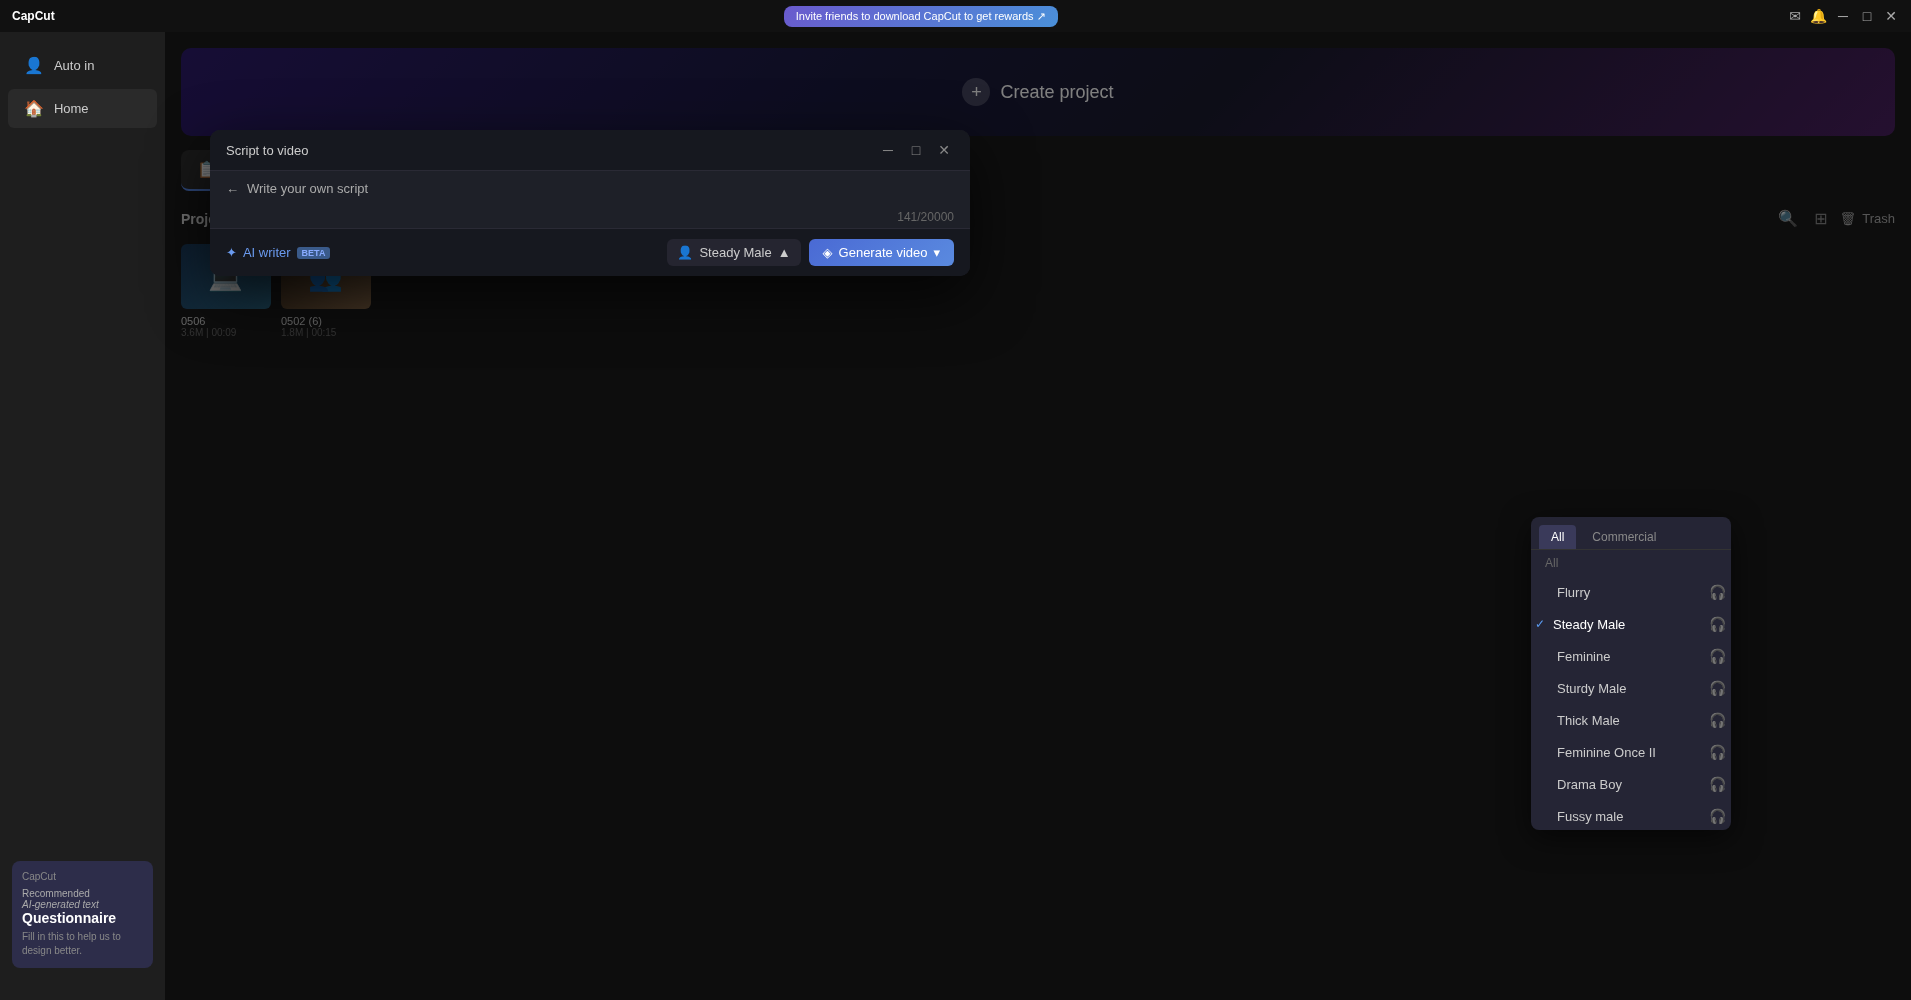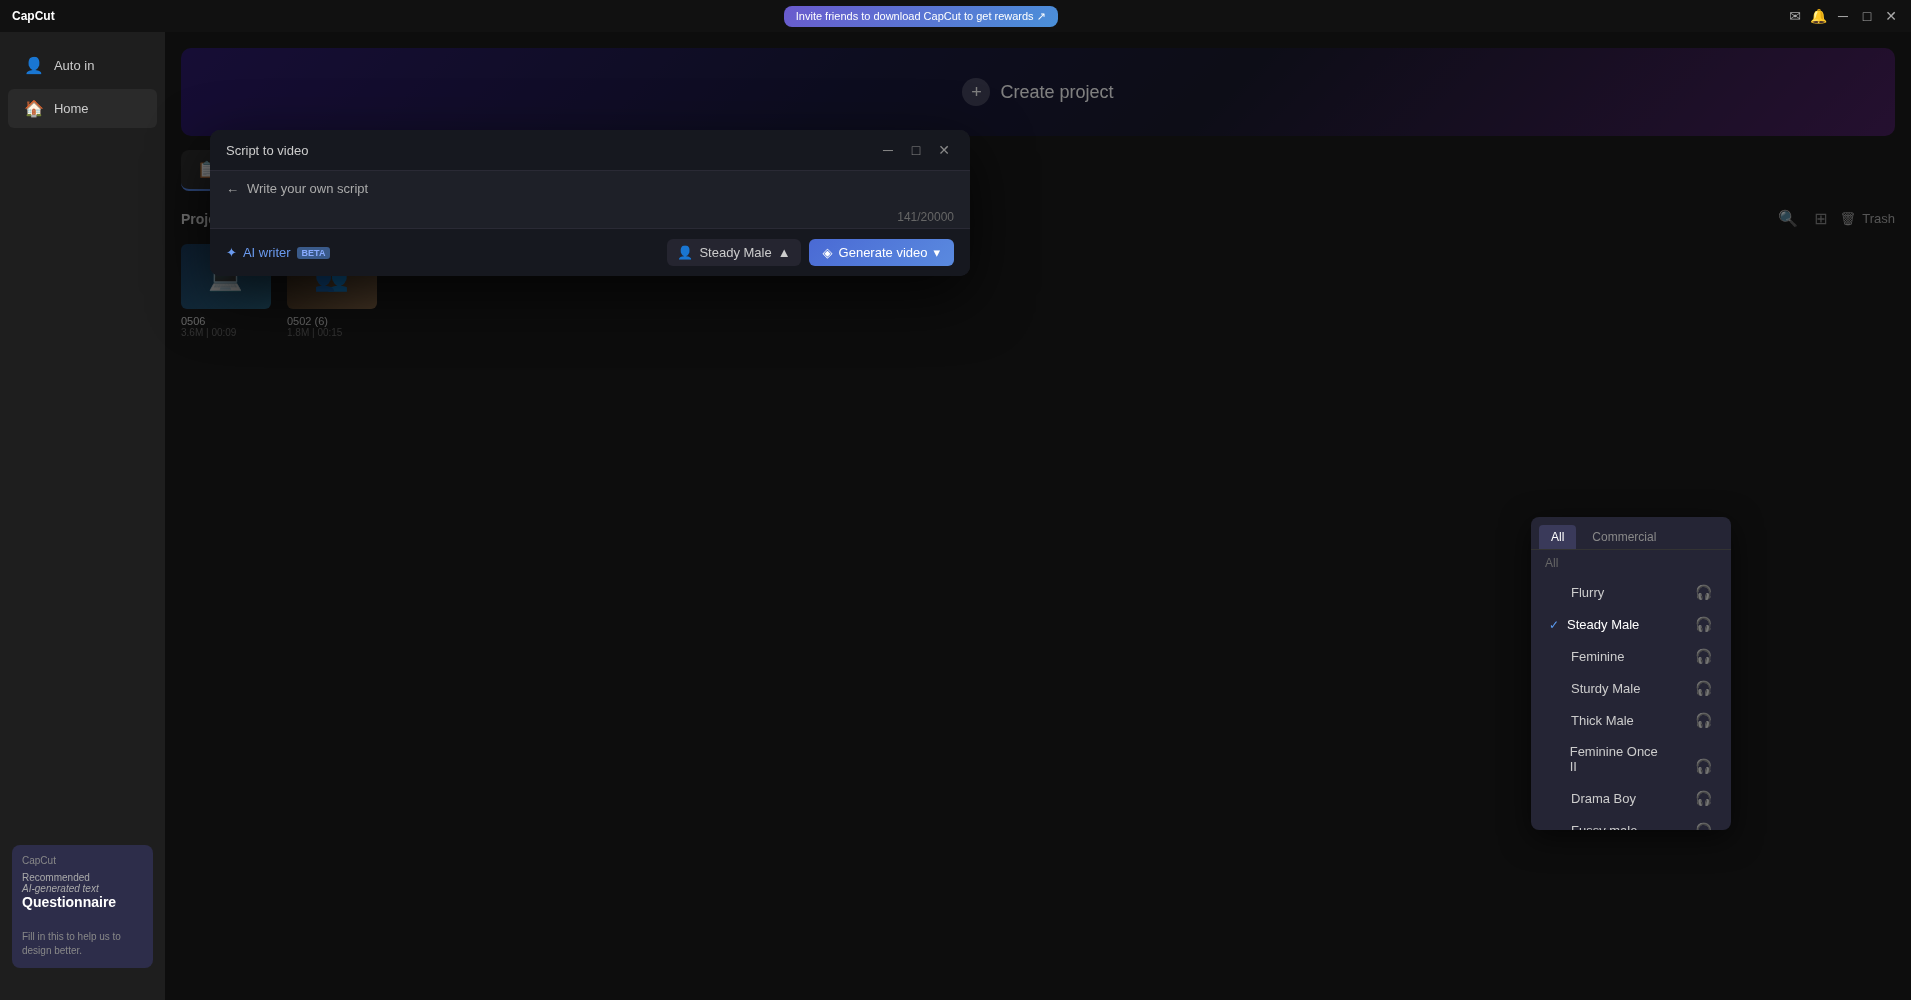--- a/index.html
+++ b/index.html
@@ -99,21 +99,21 @@
       cursor: pointer;
     }
     .questionnaire-header {
       display: flex;
       align-items: center;
       gap: 6px;
       margin-bottom: 6px;
     }
     .recommended-text { font-size: 10px; color: #aaa; }
     .ai-generated { font-size: 10px; color: #aaa; font-style: italic; }
-    .q-title { font-size: 14px; font-weight: bold; color: #fff; margin-bottom: 20px; }
+    .q-title { font-size: 14px; font-weight: bold; color: #fff; margin-bottom: 4px; }
     .q-desc { font-size: 10px; color: #888; line-height: 1.4; }
     .capcut-small-logo { font-size: 10px; color: #888; }
 
     
     .main-content {
       position: absolute;
       left: 165px;
       top: 32px;
       right: 0;
       bottom: 0;
@@ -211,21 +211,21 @@
       background: none;
       border: none;
       color: #aaa;
       cursor: pointer;
       font-size: 13px;
     }
 
     
     .projects-grid {
       display: flex;
-      gap: 16px;
+      gap: 10px;
       flex-wrap: wrap;
     }
     .project-card {
       width: 90px;
       cursor: pointer;
     }
     .project-thumb {
       width: 90px;
       height: 65px;
       border-radius: 6px;
@@ -406,23 +406,23 @@
     }
     .voice-list {
       max-height: 280px;
       overflow-y: auto;
     }
     .voice-list::-webkit-scrollbar { width: 4px; }
     .voice-list::-webkit-scrollbar-track { background: #1a1a2a; }
     .voice-list::-webkit-scrollbar-thumb { background: #444; border-radius: 2px; }
     .voice-item {
       display: flex;
-      align-items: flex-end;
+      align-items: center;
       justify-content: space-between;
-      padding: 8px 18px;
+      padding: 8px 4px;
       cursor: pointer;
       font-size: 13px;
       color: #ccc;
       gap: 36px;
     }
     .voice-item.selected { color: #fff; }
     .voice-item-left {
       display: flex;
       align-items: center;
       gap: 8px;

